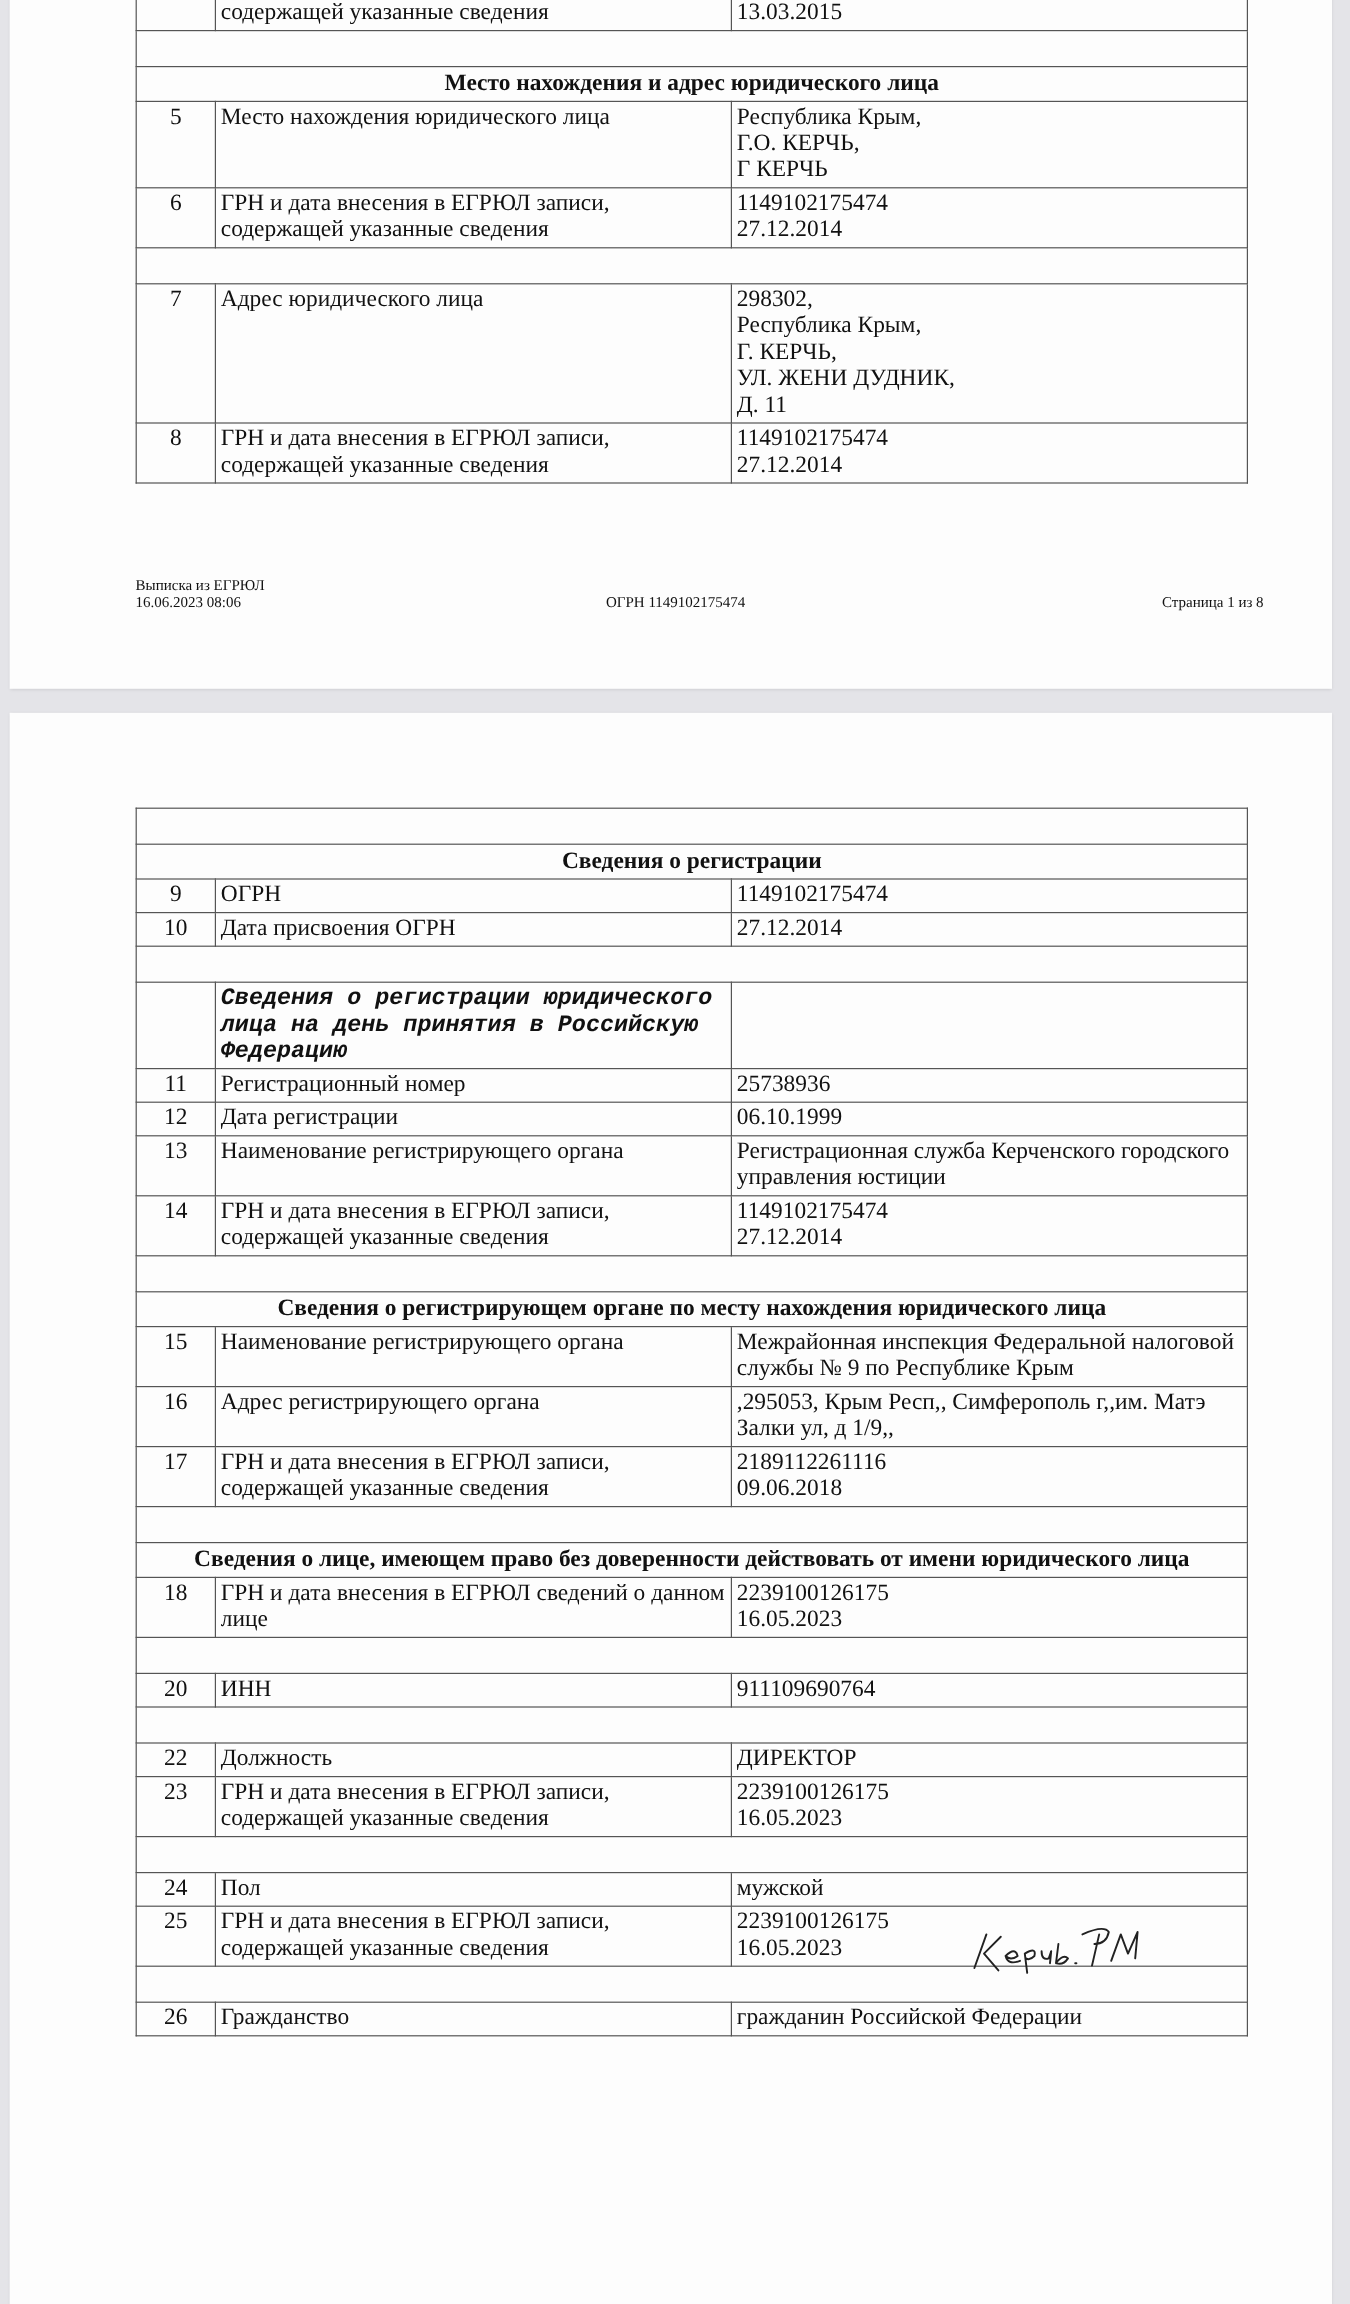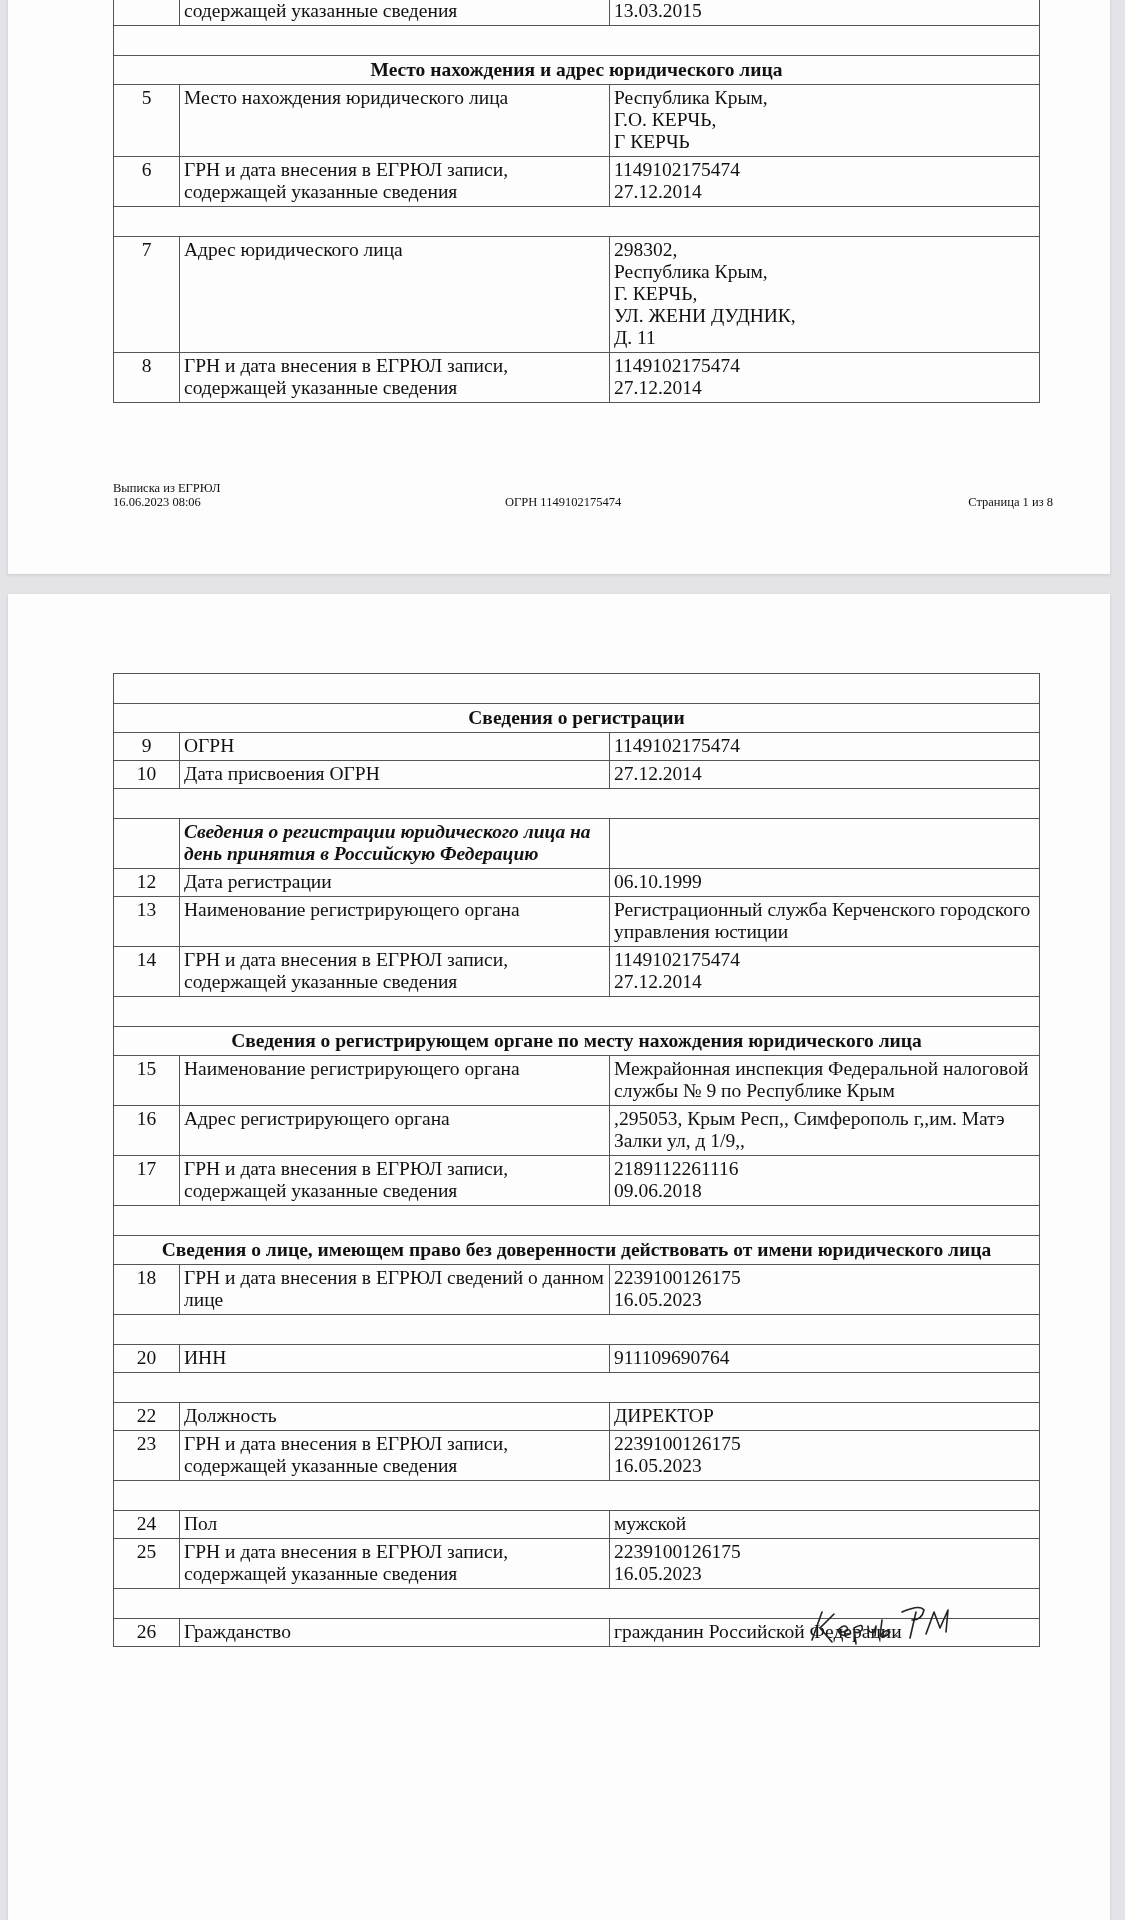--- a/index.html
+++ b/index.html
@@ -28,21 +28,21 @@
   table.egrul td {
     border: 1.5px solid #555;
     vertical-align: top;
     padding: 2px 4px 3px 4px;
   }
   td.num { text-align: center; width: 56px; }
   td.label { width: 421px; }
   td.value { }
   tr.spacer td { height: 24px; }
   tr.section td { text-align: center; font-weight: bold; padding-top: 3px; }
-  td.ital { font-weight: bold; font-style: italic; }
+  td.ital { font-weight: bold; font-style: italic; font-family: Liberation Mono, monospace; }
   .ml { white-space: pre-line; }
   #t1 { top: -15px; }
   #t2 { top: 79px; padding-left: 32px; }
   .footer {
     position: absolute; top: 491px; left: 105px; width: 940px;
     font-size: 12.5px; line-height: 14px;
   }
   .footer .left { position: absolute; left: 0; top: 0; }
   .footer .center { position: absolute; left: 392px; top: 14px; }
   .footer .right { position: absolute; right: 0; top: 14px; margin-left: 20px; }
@@ -146,28 +146,33 @@
         </tr>
         <tr class="spacer">
           <td colspan="3"></td>
         </tr>
         <tr>
           <td class="num"></td>
           <td class="label ital">Сведения о регистрации юридического лица на день принятия в Российскую Федерацию</td>
           <td class="value"></td>
         </tr>
         <tr>
+          <td class="num ml">11</td>
+          <td class="label ml">Регистрационный номер</td>
+          <td class="value ml">25738936</td>
+        </tr>
+        <tr>
           <td class="num ml">12</td>
           <td class="label ml">Дата регистрации</td>
           <td class="value ml">06.10.1999</td>
         </tr>
         <tr>
           <td class="num ml">13</td>
           <td class="label ml">Наименование регистрирующего органа</td>
-          <td class="value ml">Регистрационный служба Керченского городского управления юстиции</td>
+          <td class="value ml">Регистрационная служба Керченского городского управления юстиции</td>
         </tr>
         <tr>
           <td class="num ml">14</td>
           <td class="label ml">ГРН и дата внесения в ЕГРЮЛ записи,
 содержащей указанные сведения</td>
           <td class="value ml">1149102175474
 27.12.2014</td>
         </tr>
         <tr class="spacer">
           <td colspan="3"></td>

